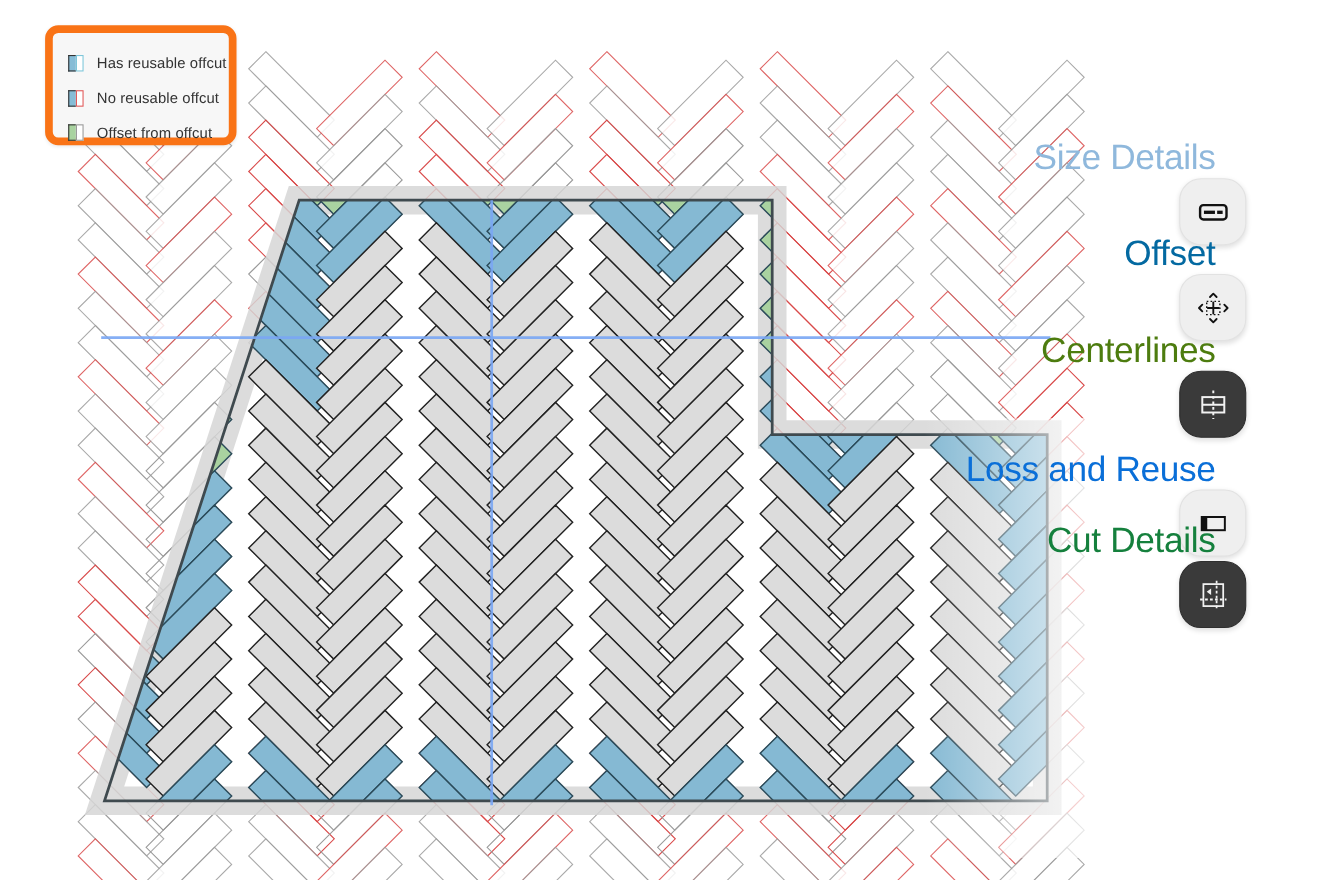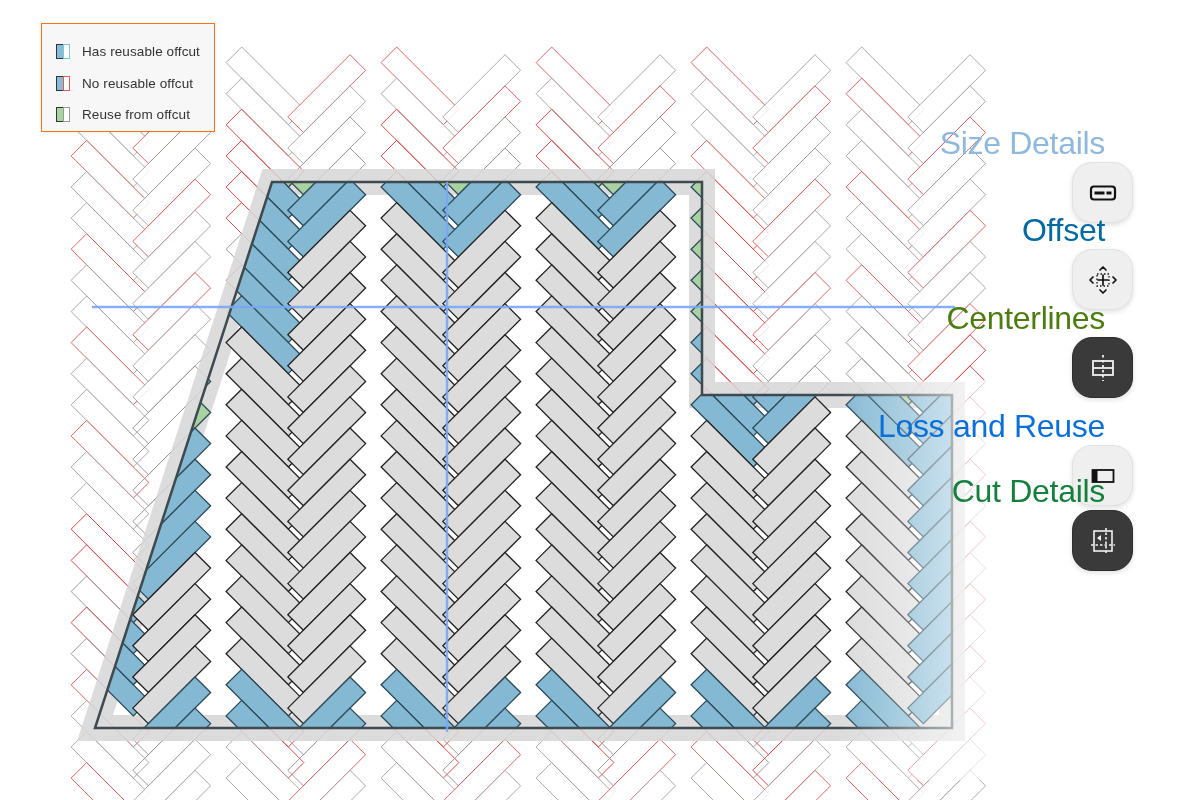--- a/index.html
+++ b/index.html
@@ -4,21 +4,21 @@
   <style>
     html, body { margin: 0; padding: 0; }
     body {
       width: 1200px; height: 800px; overflow: hidden; position: relative;
       background: #ffffff;
       font-family: "Liberation Sans", "DejaVu Sans", sans-serif;
     }
     #canvas { position: absolute; left: 0; top: 0; width: 1200px; height: 800px; }
     .legend {
       position: absolute; left: 41px; top: 23px; width: 174px; height: 109px;
-      background: #f7f7f7; border: 1px solid #f97316; border-radius: 0;
+      background: #f7f7f7; border: 7px solid #f97316; border-radius: 12px;
       box-shadow: 0 1px 3px rgba(0,0,0,0.08); box-sizing: border-box;
       padding: 12px 0 0 14px;
     }
     .legend-item { display: flex; align-items: center; height: 31.5px; }
     .swatch { width: 14px; height: 15px; display: flex; margin-right: 12px; }
     .swatch .l { width: 7px; height: 100%; box-sizing: border-box; border: 1px solid #333; border-right: none; }
     .swatch .r { width: 7px; height: 100%; box-sizing: border-box; border: 1px solid; background: #fff; }
     .legend-label { font-size: 13.5px; color: #333; letter-spacing: 0.1px; }
 
     .tools { position: absolute; right: 0; top: 0; width: 1200px; height: 800px; pointer-events: none; }
@@ -439,21 +439,21 @@
         <div class="l" style="background:#86bcd6"></div>
         <div class="r" style="border-color:#e05a5a"></div>
       </div>
     <span class="legend-label">No reusable offcut</span>
   </div>
   <div class="legend-item">
     <div class="swatch">
         <div class="l" style="background:#a9d3a0"></div>
         <div class="r" style="border-color:#9a9a9a"></div>
       </div>
-    <span class="legend-label">Reuse from offcut</span>
+    <span class="legend-label">Offset from offcut</span>
   </div>
 </div>
 
 <div class="tools">
   <div class="tool-row" style="top:125px">
     <span class="tool-label" style="color: rgb(143, 184, 220);">Size Details</span>
     <div class="tool-btn light">
       <svg width="36" height="36" viewBox="0 0 36 36">
         <rect x="6" y="11.5" width="24" height="13" rx="3" fill="none" stroke="#111" stroke-width="2.2"></rect>
         <rect x="9.5" y="16.5" width="10" height="3" fill="#111"></rect>

